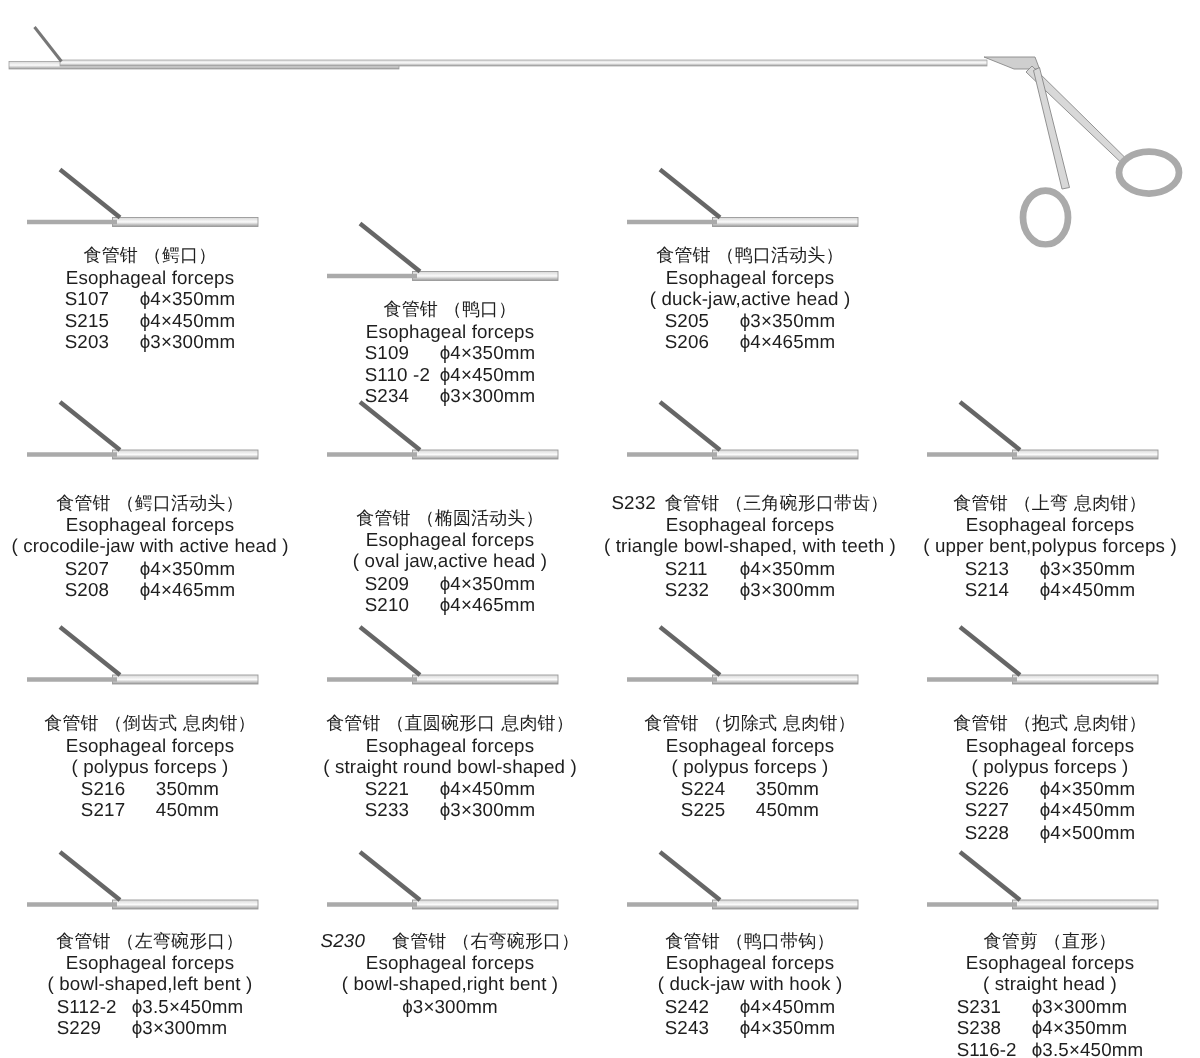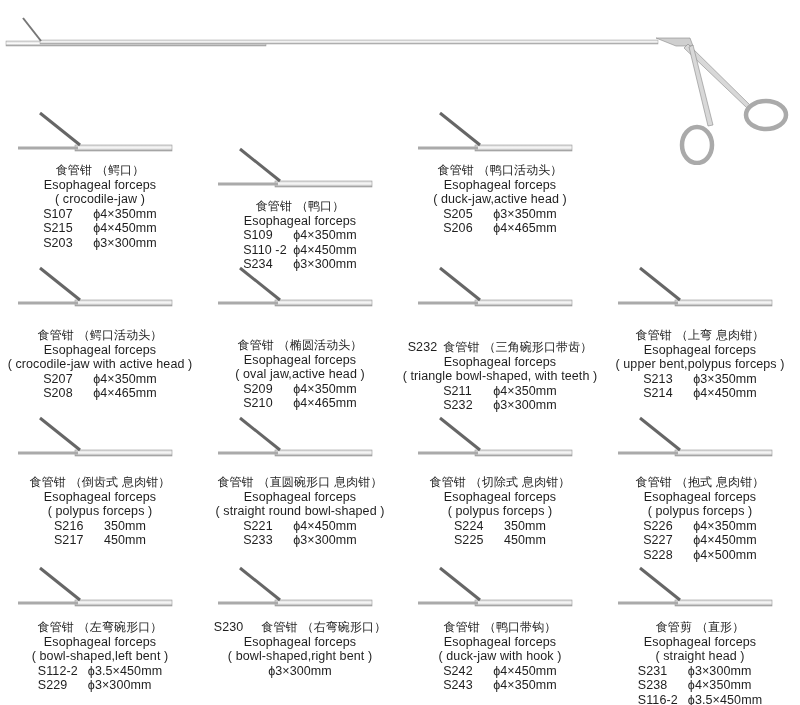--- a/index.html
+++ b/index.html
@@ -36,21 +36,21 @@
   <ellipse cx="697" cy="145" rx="15" ry="18" fill="none" stroke="#aaa" stroke-width="4.5"></ellipse>
 </svg>
 
 <div id="grid">
     <div class="cell" style="left: 0px; top: 0px; height: 705px;">
       <svg viewBox="0 0 200 60" class="tool" style="top: 103px;">
         <rect x="75" y="42" width="97" height="6" fill="url(#steel)" stroke="#999" stroke-width="0.6"></rect>
         <rect x="18" y="43.5" width="60" height="3" fill="#aaa"></rect>
         <line x1="40" y1="10" x2="80" y2="42" stroke="#666" stroke-width="3"></line>
       </svg>
-      <div class="caption" style="top: 163px;"><div><span class="cn">食管钳 （鳄口）</span></div><div>Esophageal forceps</div><div>( crocodile-jaw )</div><div class="specs"><div class="spec-row">
+      <div class="caption" style="top: 163px;"><div><span class="cn">食管钳 （鳄口）</span></div><div>Esophageal forceps</div><div class="specs"><div class="spec-row">
             <span class="spec-code">S107</span>
             <span class="spec-size">ϕ4×350mm</span>
           </div><div class="spec-row">
             <span class="spec-code">S215</span>
             <span class="spec-size">ϕ4×450mm</span>
           </div><div class="spec-row">
             <span class="spec-code">S203</span>
             <span class="spec-size">ϕ3×300mm</span>
           </div></div></div>
     </div>
@@ -112,21 +112,21 @@
             <span class="spec-code">S210</span>
             <span class="spec-size">ϕ4×465mm</span>
           </div></div></div>
     </div>
     <div class="cell" style="left: 400px; top: 0px; height: 705px;">
       <svg viewBox="0 0 200 60" class="tool" style="top: 258px;">
         <rect x="75" y="42" width="97" height="6" fill="url(#steel)" stroke="#999" stroke-width="0.6"></rect>
         <rect x="18" y="43.5" width="60" height="3" fill="#aaa"></rect>
         <line x1="40" y1="10" x2="80" y2="42" stroke="#666" stroke-width="3"></line>
       </svg>
-      <div class="caption" style="top: 340px;"><div><span style="margin-right: 6px;">S232</span><span class="cn">食管钳 （三角碗形口带齿）</span></div><div>Esophageal forceps</div><div>( triangle bowl-shaped, with teeth )</div><div class="specs"><div class="spec-row">
+      <div class="caption" style="top: 328px;"><div><span style="margin-right: 6px;">S232</span><span class="cn">食管钳 （三角碗形口带齿）</span></div><div>Esophageal forceps</div><div>( triangle bowl-shaped, with teeth )</div><div class="specs"><div class="spec-row">
             <span class="spec-code">S211</span>
             <span class="spec-size">ϕ4×350mm</span>
           </div><div class="spec-row">
             <span class="spec-code">S232</span>
             <span class="spec-size">ϕ3×300mm</span>
           </div></div></div>
     </div>
     <div class="cell" style="left: 600px; top: 0px; height: 530px;">
       <svg viewBox="0 0 200 60" class="tool" style="top: 258px;">
         <rect x="75" y="42" width="97" height="6" fill="url(#steel)" stroke="#999" stroke-width="0.6"></rect>
@@ -213,21 +213,21 @@
             <span class="spec-code">S229</span>
             <span class="spec-size">ϕ3×300mm</span>
           </div></div></div>
     </div>
     <div class="cell" style="left: 200px; top: 0px; height: 705px;">
       <svg viewBox="0 0 200 60" class="tool" style="top: 558px;">
         <rect x="75" y="42" width="97" height="6" fill="url(#steel)" stroke="#999" stroke-width="0.6"></rect>
         <rect x="18" y="43.5" width="60" height="3" fill="#aaa"></rect>
         <line x1="40" y1="10" x2="80" y2="42" stroke="#666" stroke-width="3"></line>
       </svg>
-      <div class="caption" style="top: 620px;"><div><span style="margin-right: 18px;">S230</span><span class="cn">食管钳 （右弯碗形口）</span></div><div>Esophageal forceps</div><div>( bowl-shaped,right bent )</div><div class="specs"><div class="spec-row">
+      <div class="caption" style="top: 620px;"><div><span style="margin-right: 18px; font-style: italic;">S230</span><span class="cn">食管钳 （右弯碗形口）</span></div><div>Esophageal forceps</div><div>( bowl-shaped,right bent )</div><div class="specs"><div class="spec-row">
             <span class="spec-size">ϕ3×300mm</span>
           </div></div></div>
     </div>
     <div class="cell" style="left: 400px; top: 0px; height: 705px;">
       <svg viewBox="0 0 200 60" class="tool" style="top: 558px;">
         <rect x="75" y="42" width="97" height="6" fill="url(#steel)" stroke="#999" stroke-width="0.6"></rect>
         <rect x="18" y="43.5" width="60" height="3" fill="#aaa"></rect>
         <line x1="40" y1="10" x2="80" y2="42" stroke="#666" stroke-width="3"></line>
       </svg>
       <div class="caption" style="top: 620px;"><div><span class="cn">食管钳 （鸭口带钩）</span></div><div>Esophageal forceps</div><div>( duck-jaw with hook )</div><div class="specs"><div class="spec-row">

